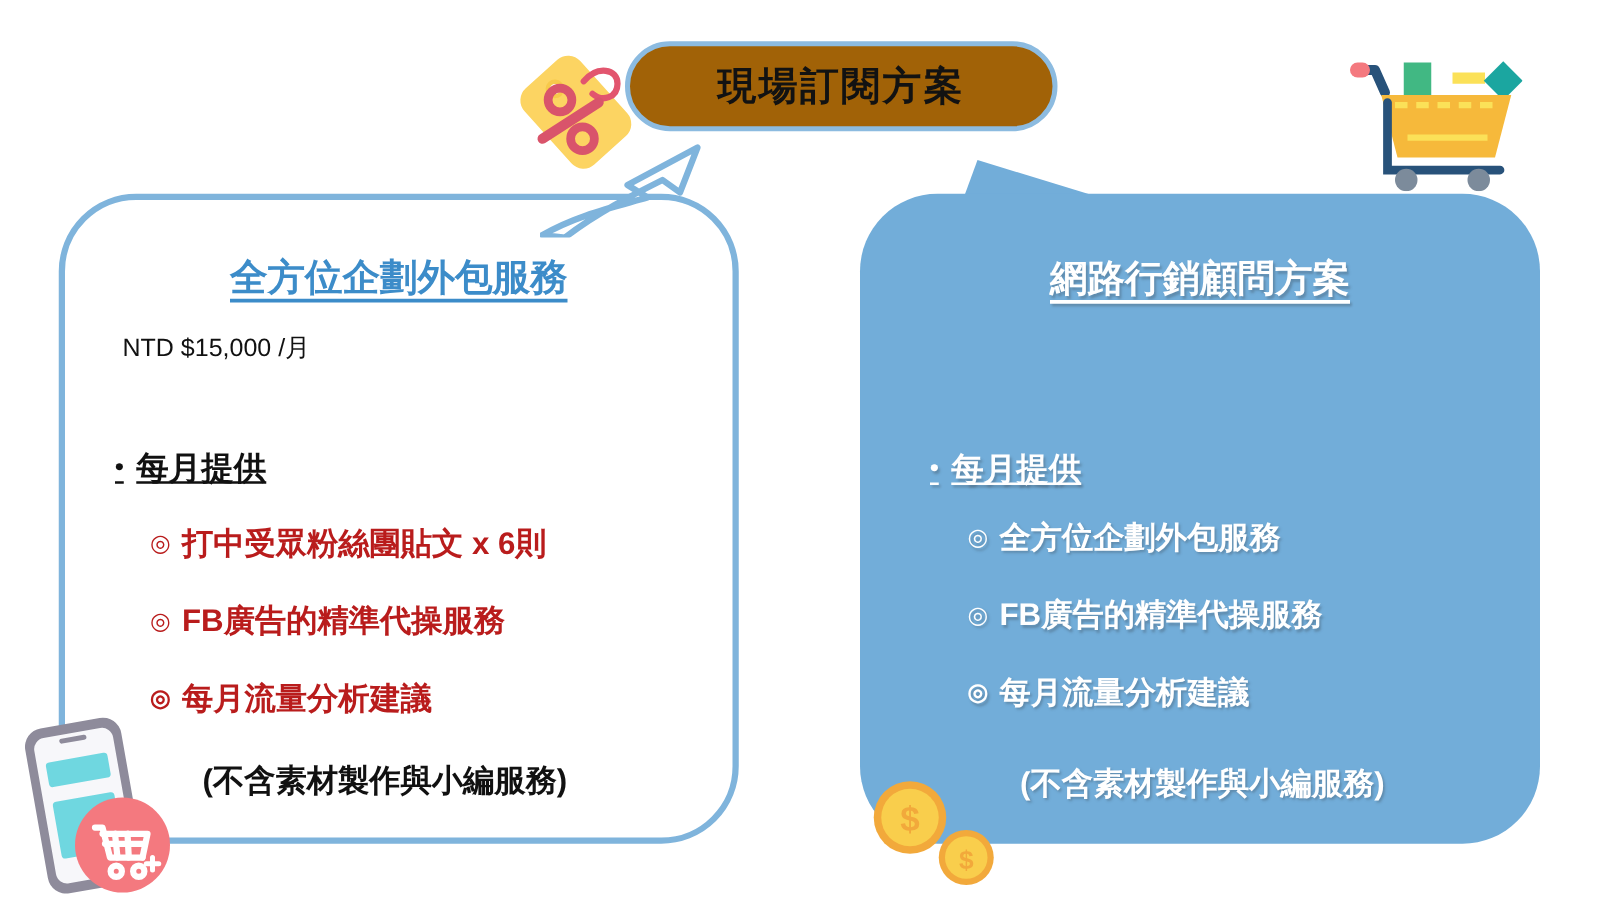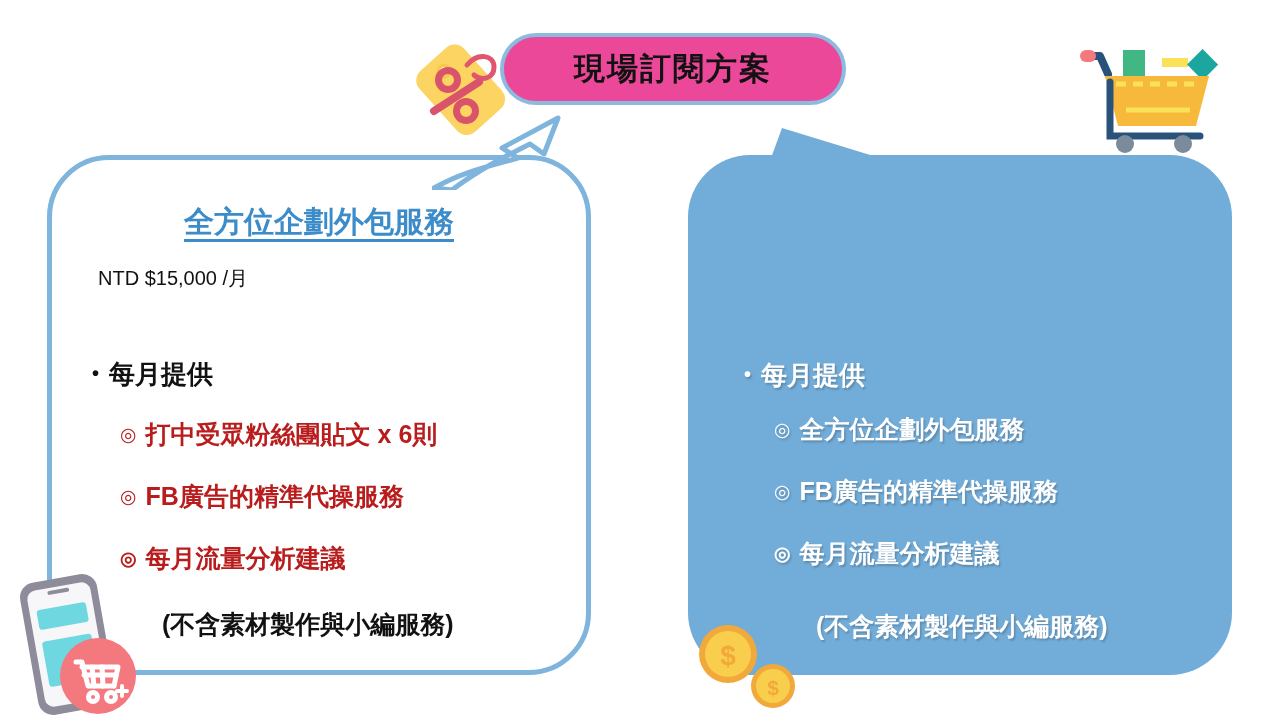--- a/index.html
+++ b/index.html
@@ -7,21 +7,21 @@
     width:1280px;height:720px;
     background:#ffffff;
     font-family:"Liberation Sans","DejaVu Sans",sans-serif;
     overflow:hidden;position:relative;
   }
   .slide{position:absolute;inset:0;}
 
   
   #title-banner{
     position:absolute;left:500px;top:33px;width:346px;height:72px;
-    background:#ec4899;border:4px solid #8CBBE0;border-radius:36px;
+    background:#a16207;border:4px solid #8CBBE0;border-radius:36px;
     display:flex;align-items:center;justify-content:center;
     box-sizing:border-box;z-index:6;
   }
   #title-banner .txt{
     font-size:31px;font-weight:700;color:#121212;letter-spacing:2px;
     white-space:nowrap;
   }
 
   
   #tag-icon{position:absolute;left:404px;top:33px;width:112px;height:112px;z-index:7;}
@@ -46,21 +46,21 @@
 
   
   .card-inner{position:absolute;inset:0;}
   .card-title{
     position:absolute;left:0;right:0;text-align:center;
     font-size:30px;font-weight:700;white-space:nowrap;
   }
   .card-title .u{ text-decoration:underline; text-underline-offset:7px; }
   .price{position:absolute;font-size:20px;font-weight:400;white-space:nowrap;}
 
-  .lvl1{position:absolute;font-size:26px;font-weight:700;white-space:nowrap;}
+  .lvl1{position:absolute;font-size:26px;font-weight:700;white-space:nowrap;text-decoration:underline;}
   .lvl1 .dot{margin-right:10px;font-size:20px;vertical-align:3px;}
   .lvl2{position:absolute;font-size:25px;font-weight:700;white-space:nowrap;}
   .lvl2 .ring{margin-right:9px;font-size:19px;vertical-align:2px;}
   .note{position:absolute;font-size:25px;font-weight:700;white-space:nowrap;}
 
   
   #left-card .card-title{color:#3C8CC9;top:42px;}
   #left-card .price{color:#111;left:46px;top:105px;}
   #left-card .lvl1{color:#111;left:40px;top:197px;}
   #left-card .lvl2{color:#b91c1c;left:68px;}
@@ -161,20 +161,23 @@
       <div class="lvl2 r3">
         <span class="ring">◎</span><span>每月流量分析建議</span>
       </div>
 
       <div class="note">(不含素材製作與小編服務)</div>
     </div>
   </div>
 
   <div id="right-card">
     <div class="card-inner">
+      <div class="card-title">
+        <span class="u">網路行銷顧問方案</span>
+      </div>
 
       <div class="lvl1">
         <span class="dot">•</span><span>每月提供</span>
       </div>
 
       <div class="lvl2 r1">
         <span class="ring">◎</span><span>全方位企劃外包服務</span>
       </div>
       <div class="lvl2 r2">
         <span class="ring">◎</span><span>FB廣告的精準代操服務</span>

